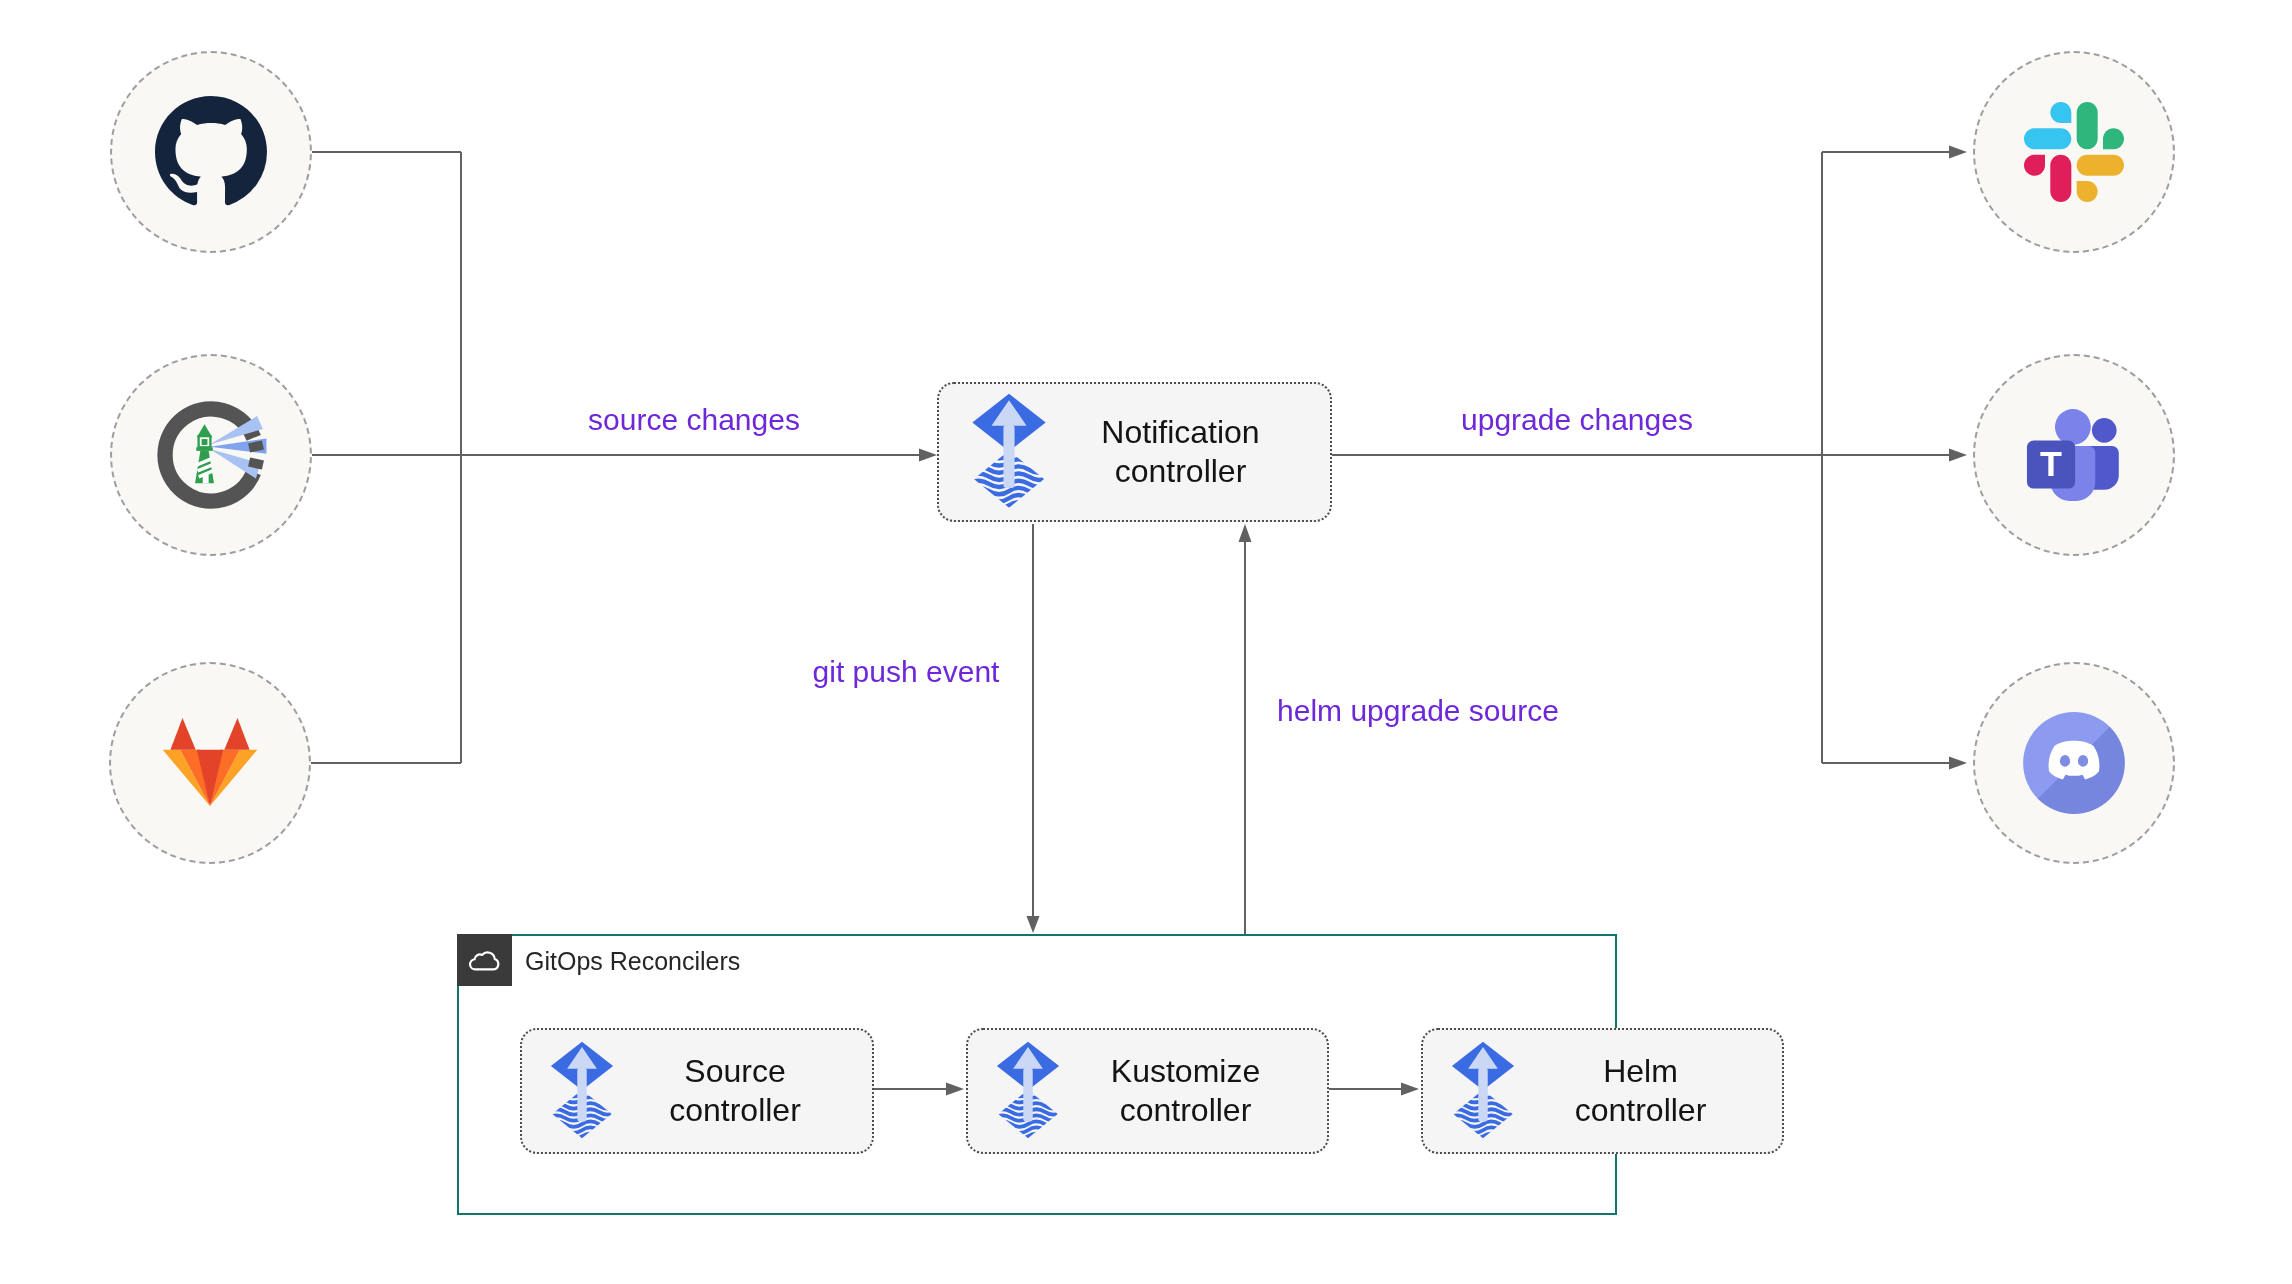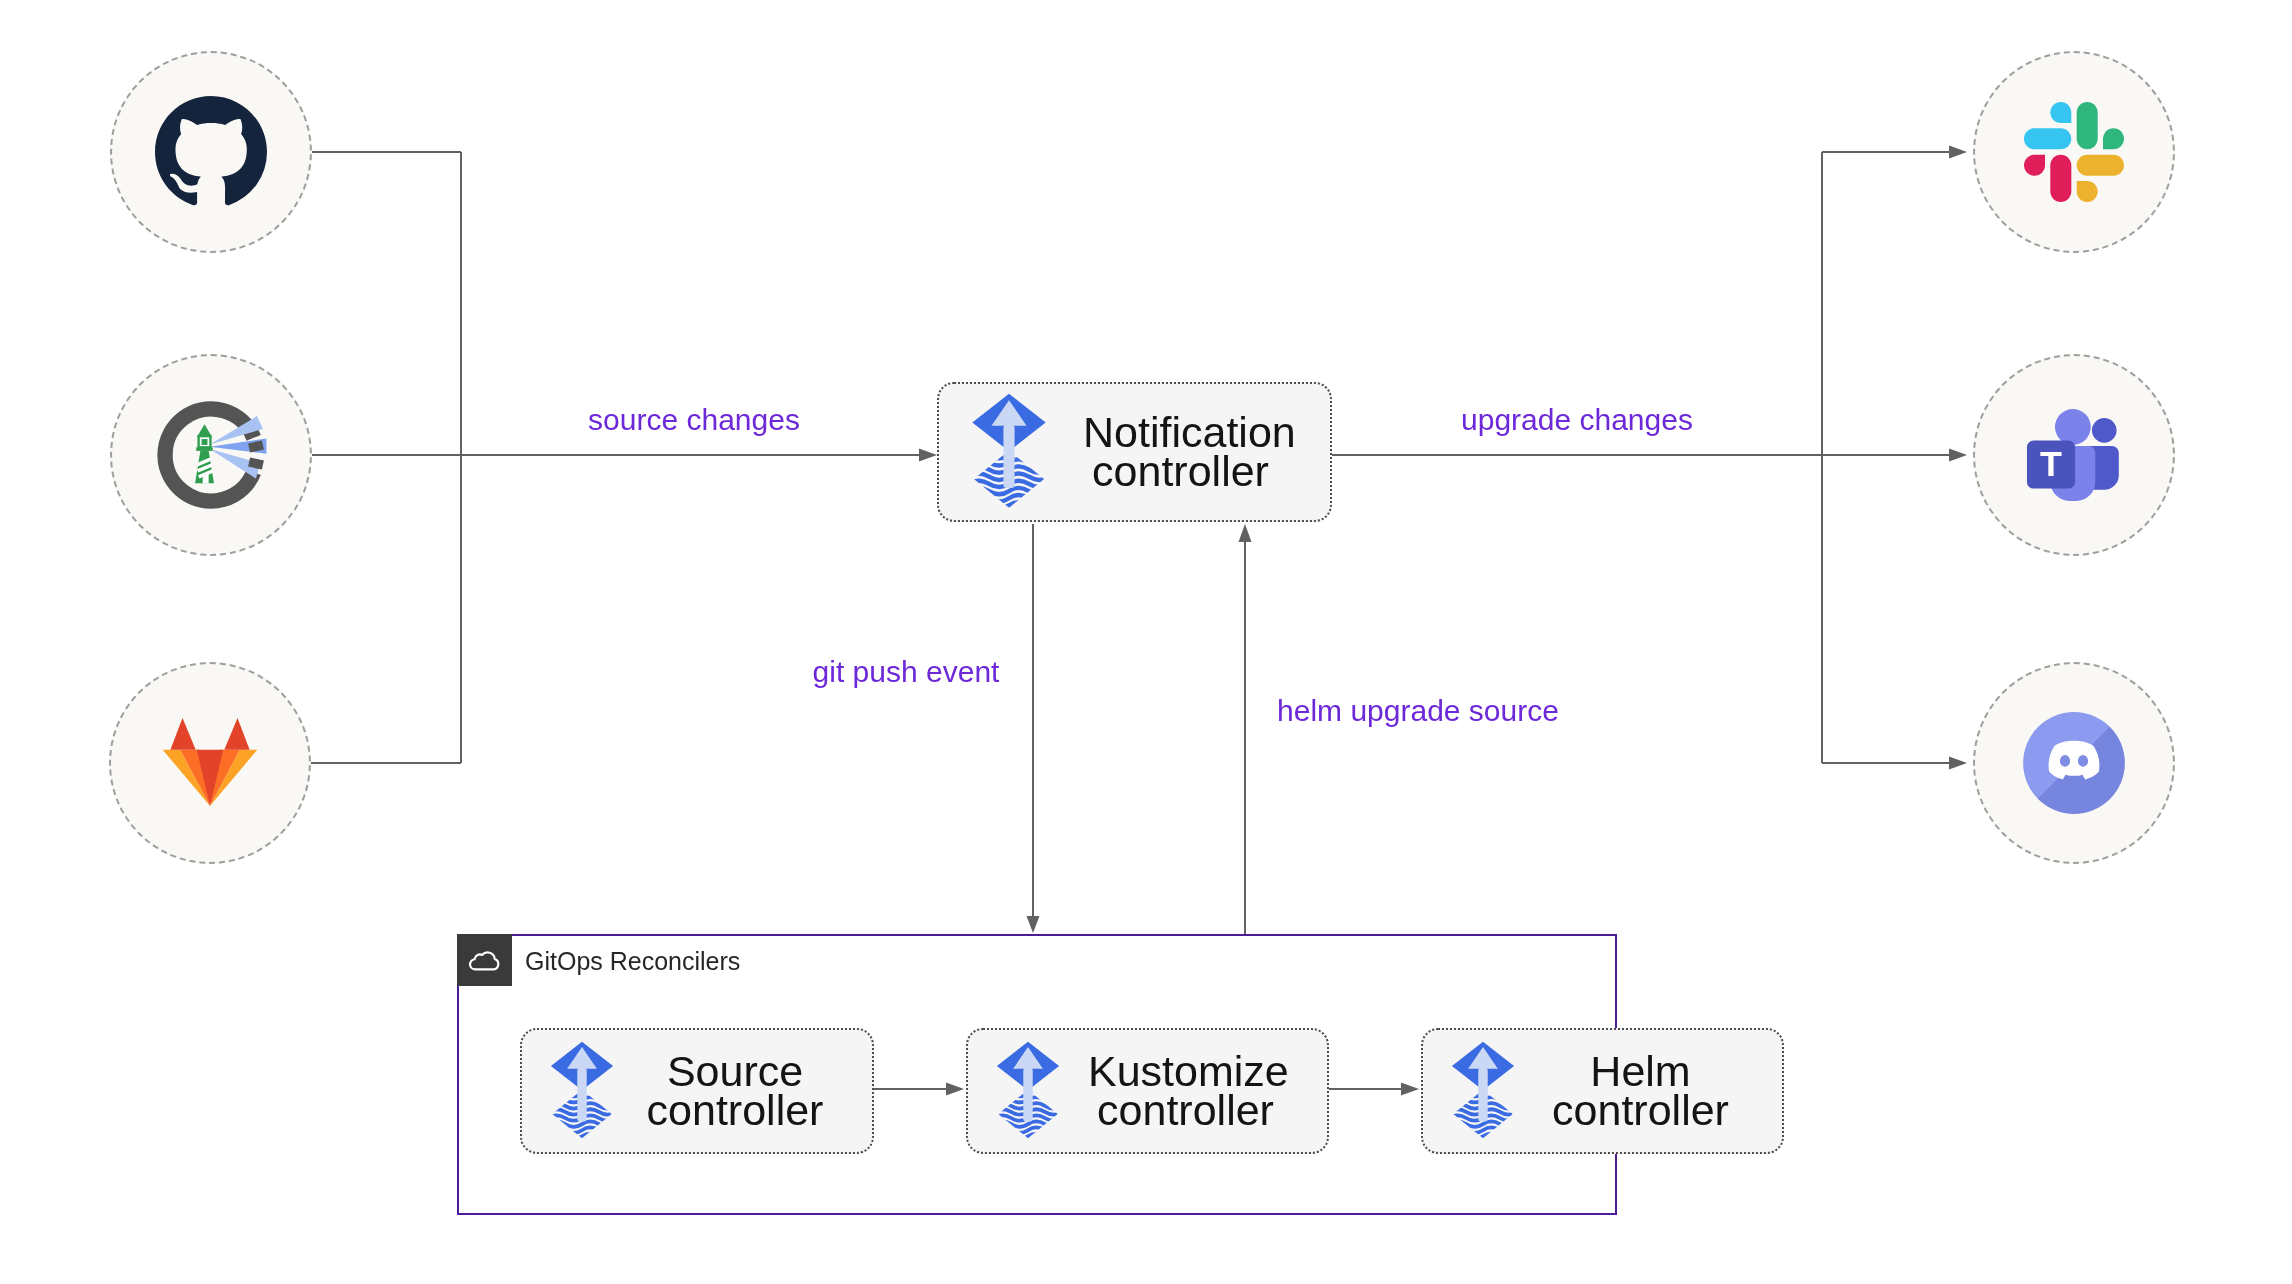--- a/index.html
+++ b/index.html
@@ -39,29 +39,29 @@
     background:#f5f5f5;
     border:2px dotted #4d4d4d;
     border-radius:17px;
     display:flex;align-items:center;
     box-sizing:border-box;
   }
   .ctrl-box .flux-wrap{flex:0 0 auto;display:flex;align-items:center;}
   .ctrl-box .lbl{flex:1;display:flex;justify-content:center;padding-right:18px;}
   .ctrl-box .lbl > span{
     display:inline-block;max-width:195px;text-align:center;
-    font-size:43px;line-height:39px;color:#141414;
+    font-size:32px;line-height:39px;color:#141414;
   }
   .box-notification{left:937px;top:382px;width:395px;height:140px;padding-left:30px;}
   .box-notification .flux-wrap svg{height:118px;width:80px;}
 
   .group-box{
     position:absolute;
     left:457px;top:934px;width:1160px;height:281px;
-    border:2px solid #4c1d95;
+    border:2px solid #0f766e;
     box-sizing:border-box;
     background:transparent;
   }
   .group-badge{
     position:absolute;left:-2px;top:-2px;
     width:55px;height:52px;background:#3a3a3a;
     display:flex;align-items:center;justify-content:center;
   }
   .group-title{
     position:absolute;left:66px;top:11px;

